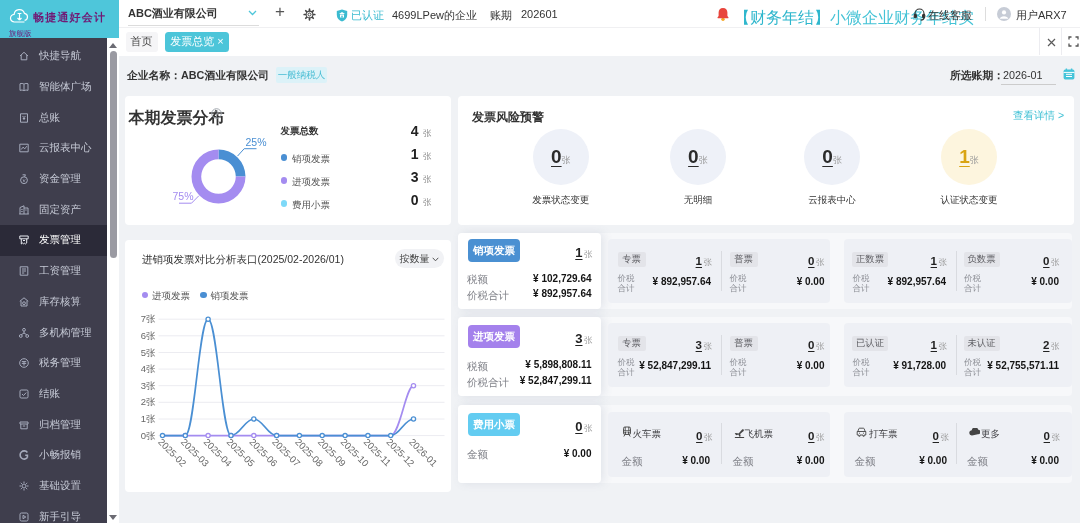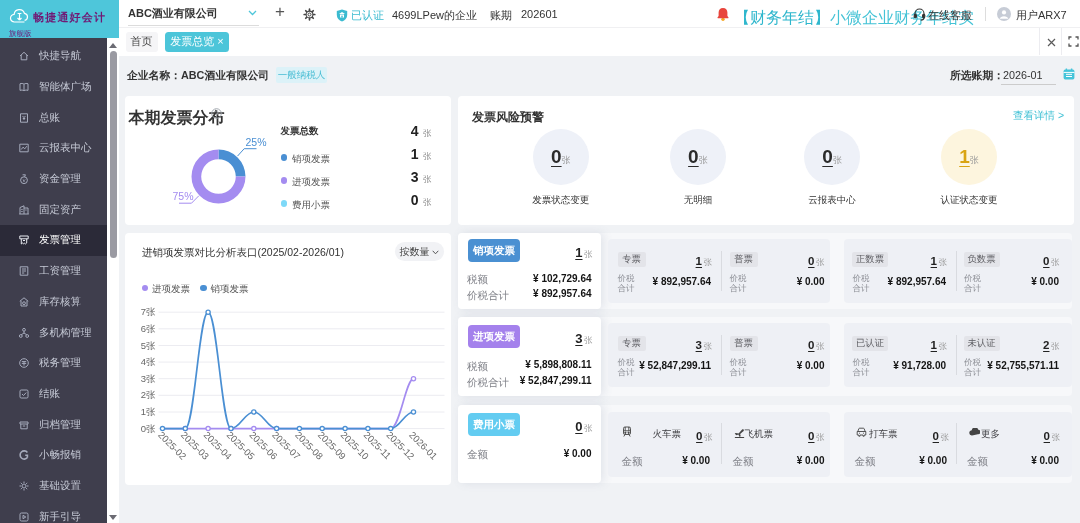--- a/index.html
+++ b/index.html
@@ -268,21 +268,21 @@
   <div class="circ" style="left:483px;top:32.5px;background:#fdf5de;"></div>
   <div class="cnum" style="left:74.8px;top:50px;width:56px;"><u>0</u><s>张</s></div>
   <div class="cnum" style="left:211.9px;top:50px;width:56px;"><u>0</u><s>张</s></div>
   <div class="cnum" style="left:346.1px;top:50px;width:56px;"><u>0</u><s>张</s></div>
   <div class="cnum" style="left:483px;top:50px;width:56px;color:#d9a413;"><u>1</u><s>张</s></div>
   <div class="clab" style="left:32.8px;top:97.5px;">发票状态变更</div>
   <div class="clab" style="left:169.9px;top:97.5px;">无明细</div>
   <div class="clab" style="left:304.1px;top:97.5px;">云报表中心</div>
   <div class="clab" style="left:441px;top:97.5px;">认证状态变更</div>
 </div>
-<div class="card" id="card3" style="left:124.5px;top:233px;width:326px;height:252px;">
+<div class="card" id="card3" style="left:124.5px;top:240px;width:326px;height:252px;">
   <div class="abs" style="left:17.5px;top:13px;font-size:10.5px;color:#333;">进销项发票对比分析表口(2025/02-2026/01)</div>
   <div class="abs" style="left:270px;top:8.5px;width:49px;height:19.5px;background:#f1f2f5;border-radius:10px;font-size:10px;color:#444;text-align:center;line-height:19.5px;">按数量<svg width="7" height="5" viewBox="0 0 7 5" style="margin-left:2px">
         <path d="M0.7,0.8 L3.5,3.8 L6.3,0.8" fill="none" stroke="#555" stroke-width="1"></path>
       </svg></div>
   <div class="abs" style="left:17px;top:45px;"><i style="display:inline-block;width:6.5px;height:6.5px;border-radius:50%;background:#a48cf0;vertical-align:1px;"></i><span style="font-size:9.5px;color:#555;margin-left:4px;">进项发票</span></div>
   <div class="abs" style="left:75.5px;top:45px;"><i style="display:inline-block;width:6.5px;height:6.5px;border-radius:50%;background:#4a8fd3;vertical-align:1px;"></i><span style="font-size:9.5px;color:#555;margin-left:4px;">销项发票</span></div>
   <svg class="abs" style="left:0;top:0" width="326" height="252" viewBox="0 0 326 252" id="chartsvg">
     <g stroke="#ececf1" stroke-width="1">
       <line x1="33.5" y1="79.2" x2="319.5" y2="79.2"></line>
         <line x1="33.5" y1="95.8" x2="319.5" y2="95.8"></line>
@@ -415,21 +415,21 @@
     <div class="money" style="right:9.5px;top:42.5px;">¥ 0.00</div>
   </div>
   <div class="panel" style="left:149.5px;width:222.5px;top:7px;height:64.5px;">
     <svg class="abs" style="left:14.5px;top:14px" width="10" height="12" viewBox="0 0 10 12" fill="none" stroke="#444" stroke-width="0.9">
         <rect x="1.5" y="1" width="7" height="7.5" rx="1.4"></rect>
         <path d="M1.5,4.8 H8.5 M3.2,1 V4.8 M6.8,1 V4.8"></path>
         <circle cx="3.4" cy="6.8" r="0.7" fill="#444"></circle>
         <circle cx="6.6" cy="6.8" r="0.7" fill="#444"></circle>
         <path d="M3,8.5 L1.8,10.5 M7,8.5 L8.2,10.5"></path>
       </svg>
-    <div class="glab" style="left:25px;top:15.5px;color:#3c3c40;font-size:9.5px;padding-left:20px;">火车票</div>
+    <div class="glab" style="left:25px;top:15.5px;color:#3c3c40;font-size:9.5px;">火车票</div>
     <div class="nval nvs" style="right:117.5px;top:14px;"><b>0</b><s style="margin-left:1.5px">张</s></div>
     <div class="glab" style="left:14px;top:43px;">金额</div>
     <div class="money" style="right:120px;top:42.5px;font-size:10px;">¥ 0.00</div>
     <div class="pdiv" style="left:113.5px;top:11px;height:41px;"></div>
     <svg class="abs" style="left:126px;top:15.5px" width="11" height="10" viewBox="0 0 11 10" fill="#444">
         <path d="M0.7,5.6 L1.8,4.9 L4.6,5.4 L7.9,1.8 C8.6,1.1 9.8,1.2 9.9,1.9 C10,2.5 9.3,3.2 8.7,3.7 L6.2,5.9 L6.7,8.3 L5.6,8.9 L4.4,6.6 L2.3,7.2 Z"></path>
         <rect x="0.7" y="9.1" width="9.6" height="0.9" rx="0.45"></rect>
       </svg>
     <div class="glab" style="left:137px;top:15.5px;color:#3c3c40;font-size:9.5px;">飞机票</div>
     <div class="nval nvs" style="right:5.5px;top:14px;"><b>0</b><s style="margin-left:1.5px">张</s></div>

